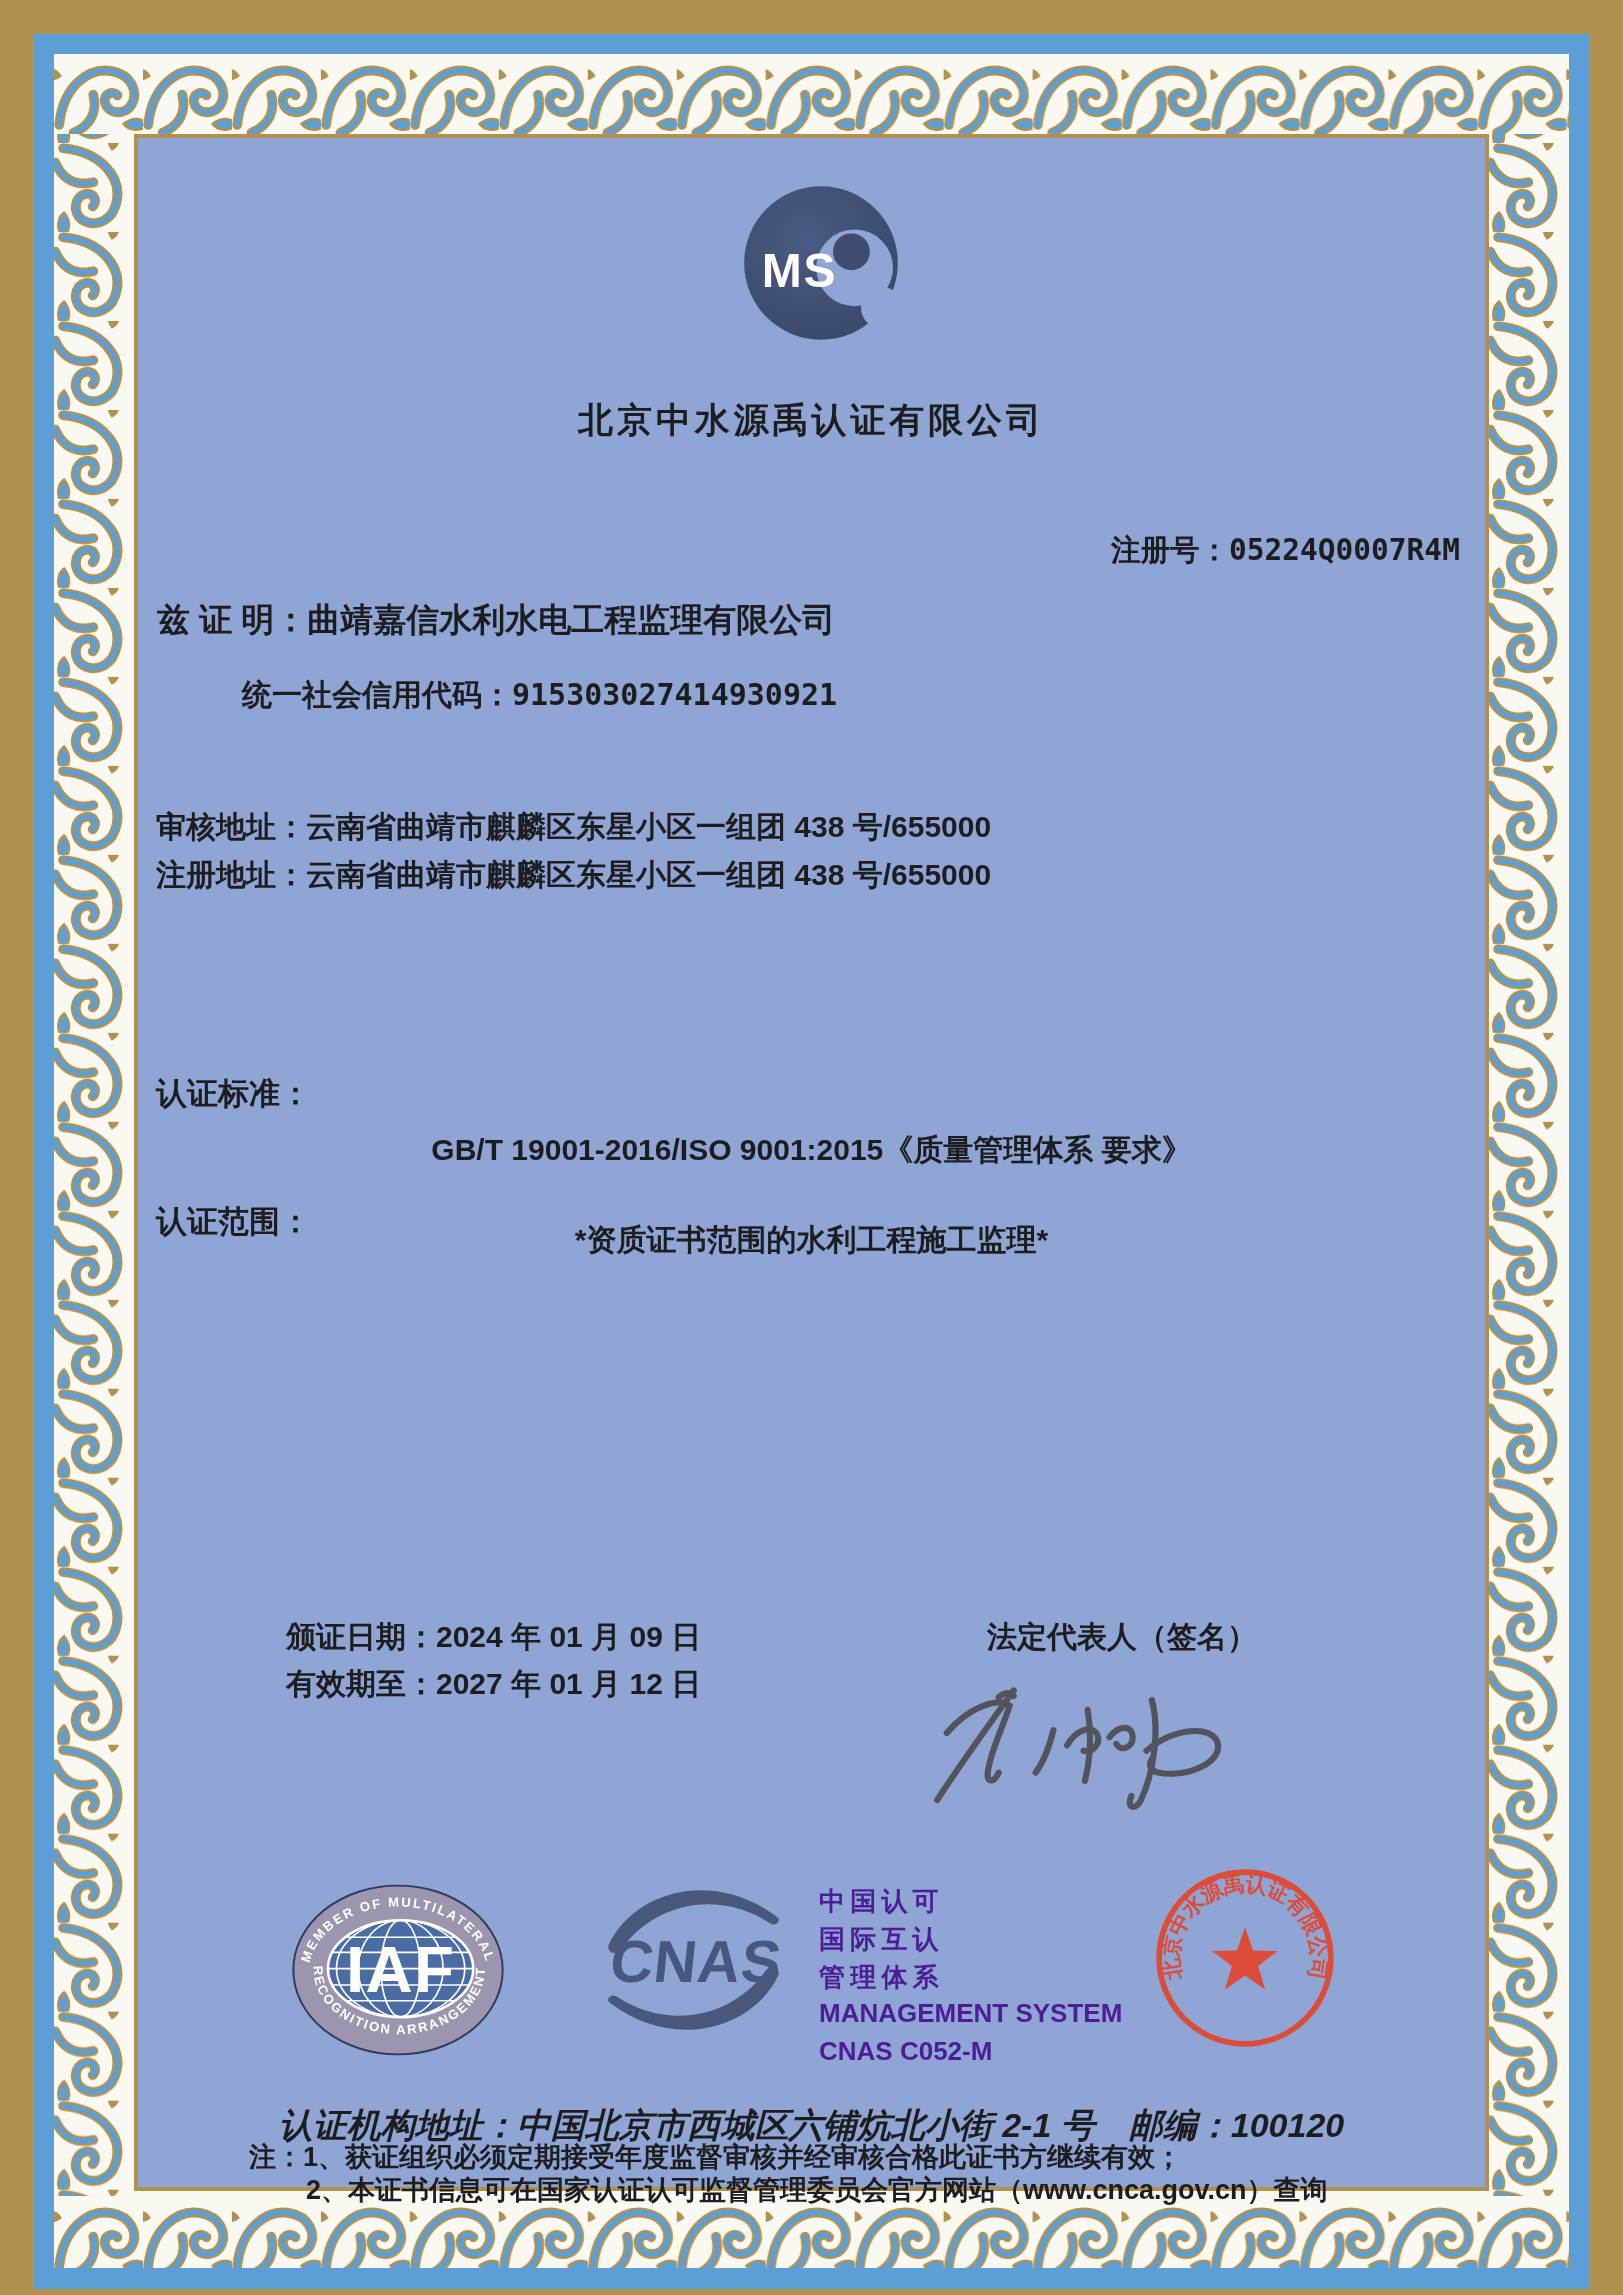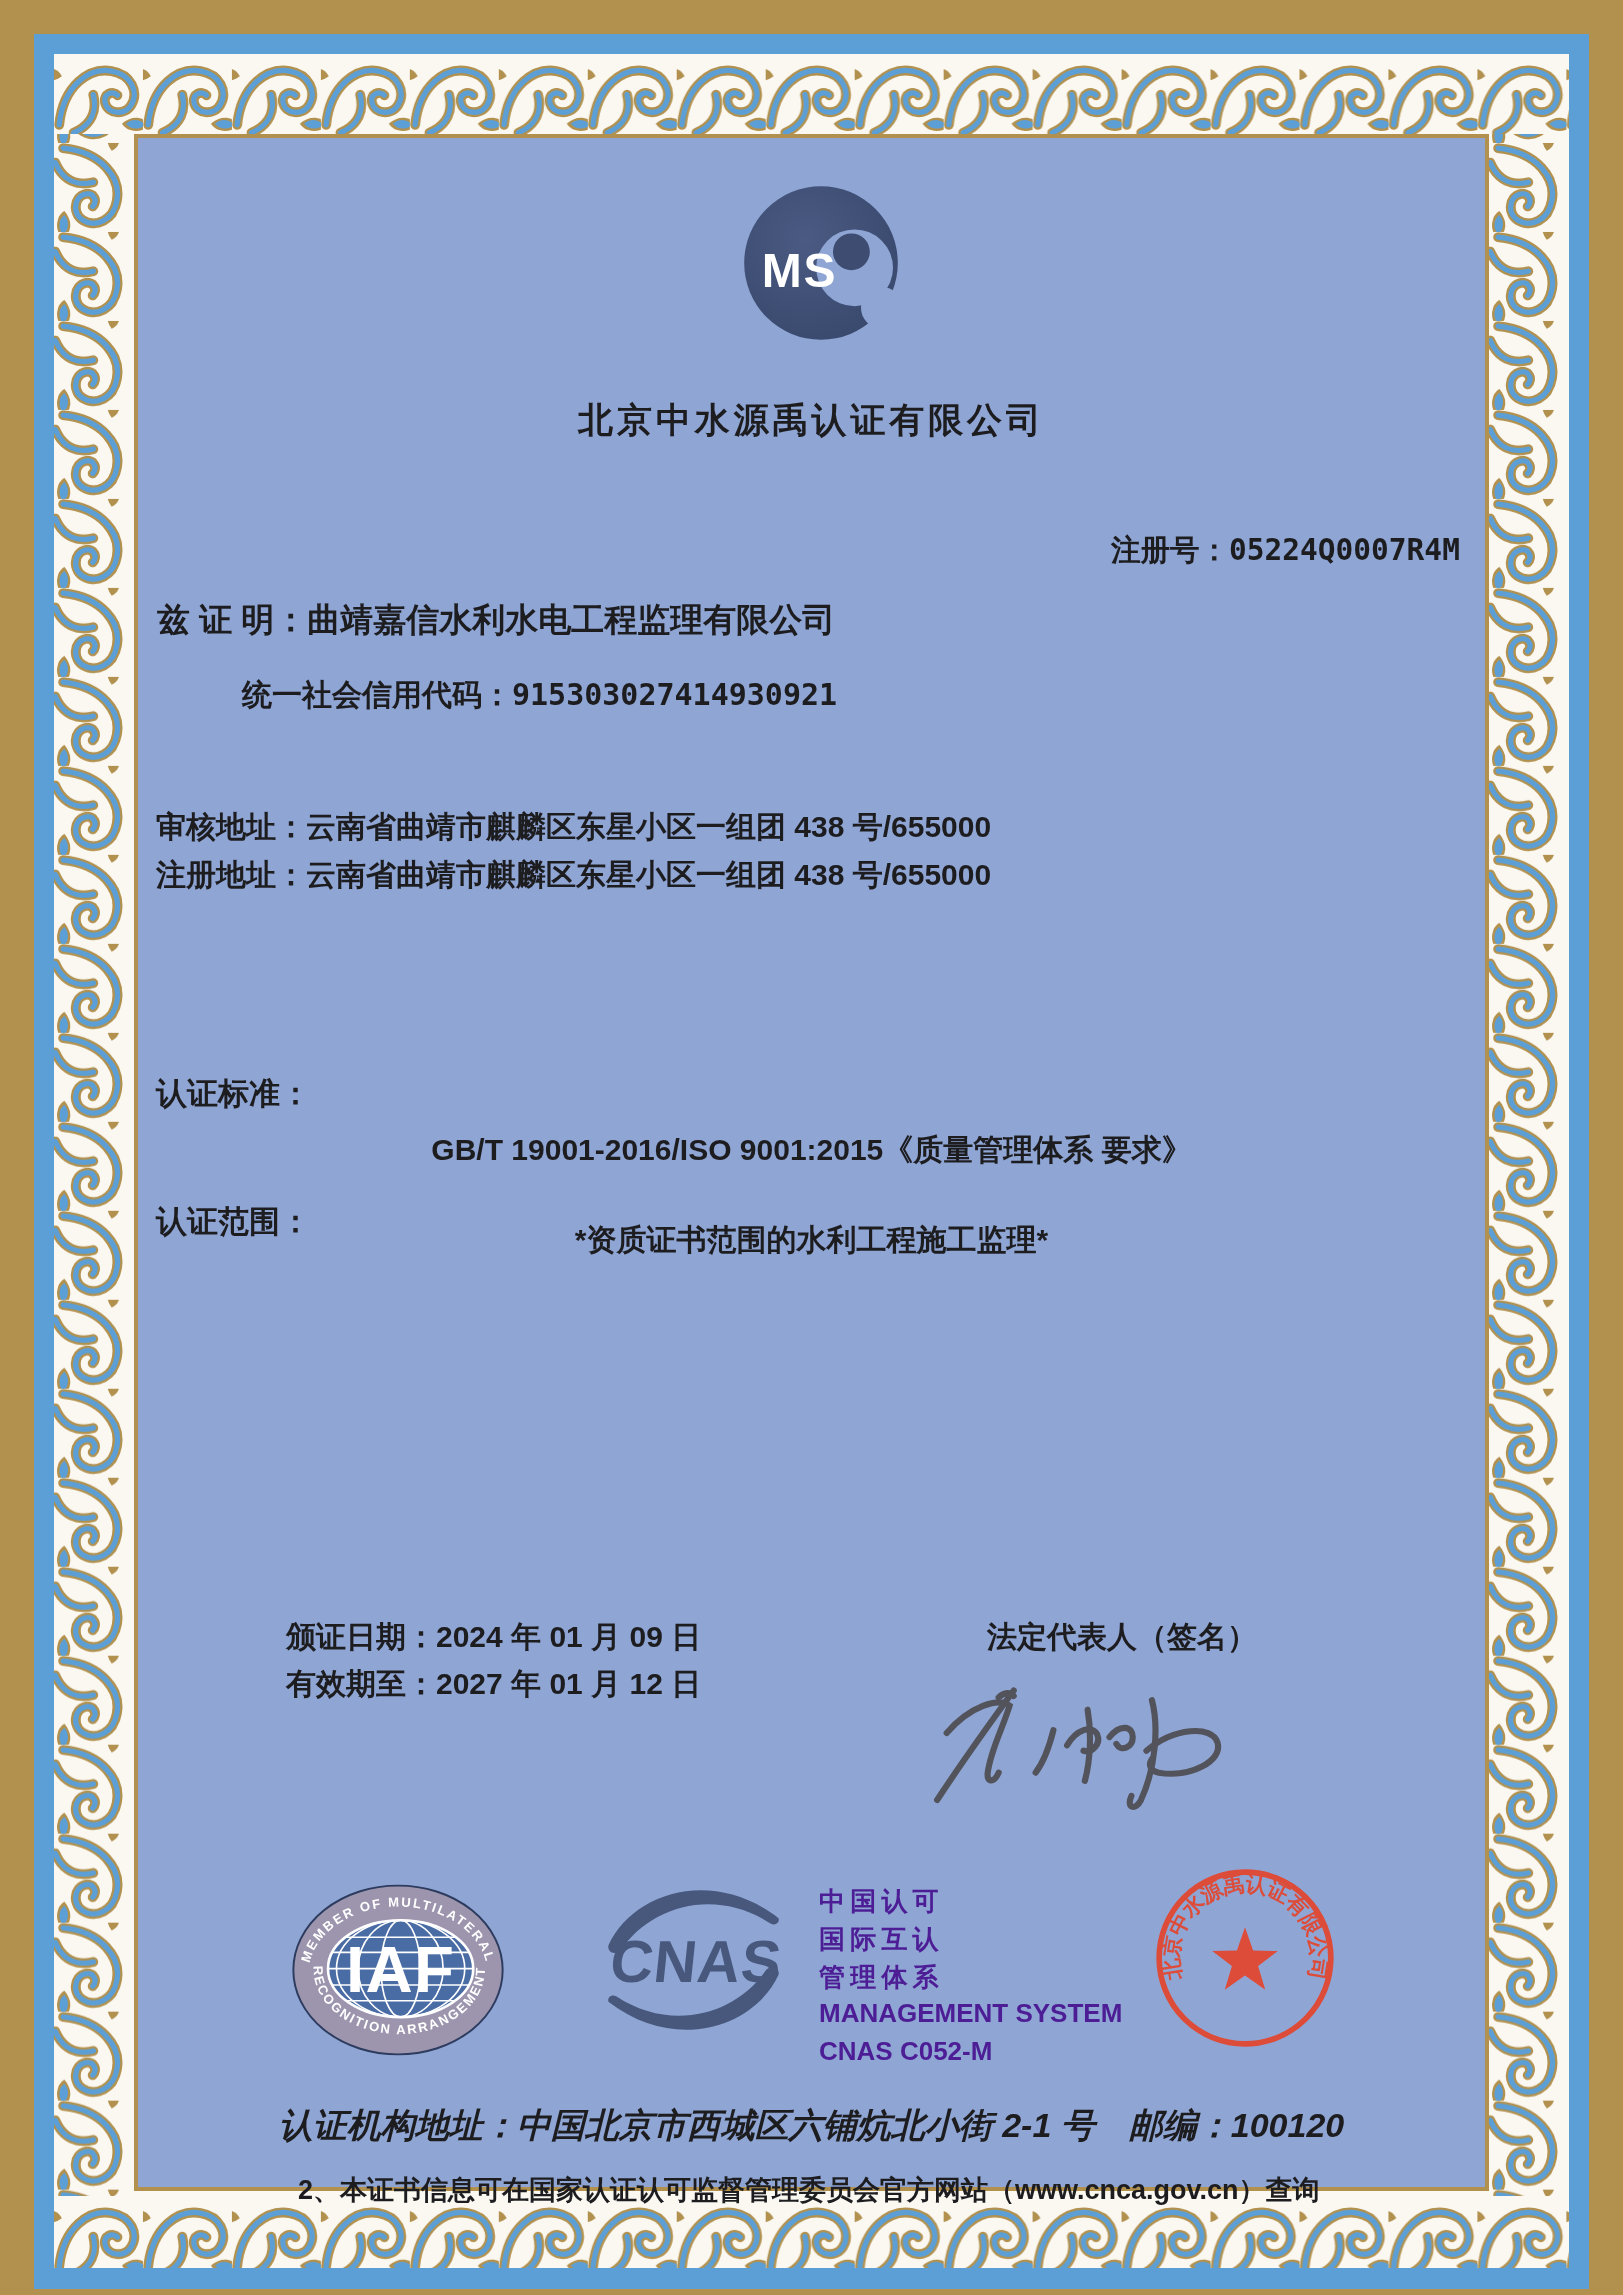--- a/index.html
+++ b/index.html
@@ -25,21 +25,21 @@
   .stdval{top:1130px;font-size:30px;}
   .scopelab{top:1201px;left:156px;font-size:31px;}
   .scopeval{top:1220px;font-size:30px;}
   .issue{top:1617px;left:286px;font-size:30px;}
   .expiry{top:1664px;left:286px;font-size:30px;text-align:right;}
   .legal{top:1617px;left:987px;font-size:30px;}
   .accline{left:819px;font-size:26px;font-weight:bold;color:#4c1d95;}
   .cjk-sp{letter-spacing:5.2px;}
   .footer-addr{top:2103px;font-size:34px;font-style:italic;}
   .note1{top:2139px;left:249px;font-size:27px;}
-  .note2{top:2172px;left:298px;font-size:27px;}
+  .note2{top:2172px;left:306px;font-size:27px;}
   svg text{font-family:"Liberation Sans","DejaVu Sans",sans-serif;}
 </style>
 </head>
 <body>
 
 <div class="page">
 
   <div class="blue-line"></div>
   <div class="band">
     <svg class="strip" style="left:0;top:0;width:80px;height:100%" preserveAspectRatio="none" viewBox="0 0 122 3383" width="80" height="2214">
@@ -198,16 +198,17 @@
       <path id="stampArc" d="M -97.5 41.4 A 106 106 0 1 1 97.5 41.4" fill="none"></path>
     </defs>
     <circle cx="0" cy="0" r="137" fill="none" stroke="#e4452c" stroke-width="9"></circle>
     <polygon fill="#e4452c" points="0,-49 12.9,-11.8 52.3,-11 20.9,12.8 32.3,50.5 0,28 -32.3,50.5 -20.9,12.8 -52.3,-11 -12.9,-11.8"></polygon>
     <text font-size="34" font-weight="bold" fill="#e4452c">
       <textPath href="#stampArc" startOffset="50%" text-anchor="middle" textLength="400" lengthAdjust="spacing">北京中水源禹认证有限公司</textPath>
     </text>
   </svg>
 
   <div class="abs ctr b footer-addr">认证机构地址：中国北京市西城区六铺炕北小街 2-1 号　邮编：100120</div>
+  <div class="abs b note1">注：1、获证组织必须定期接受年度监督审核并经审核合格此证书方继续有效；</div>
   <div class="abs b note2">2、本证书信息可在国家认证认可监督管理委员会官方网站（www.cnca.gov.cn）查询</div>
 
 </div>
 
 
 </body></html>

